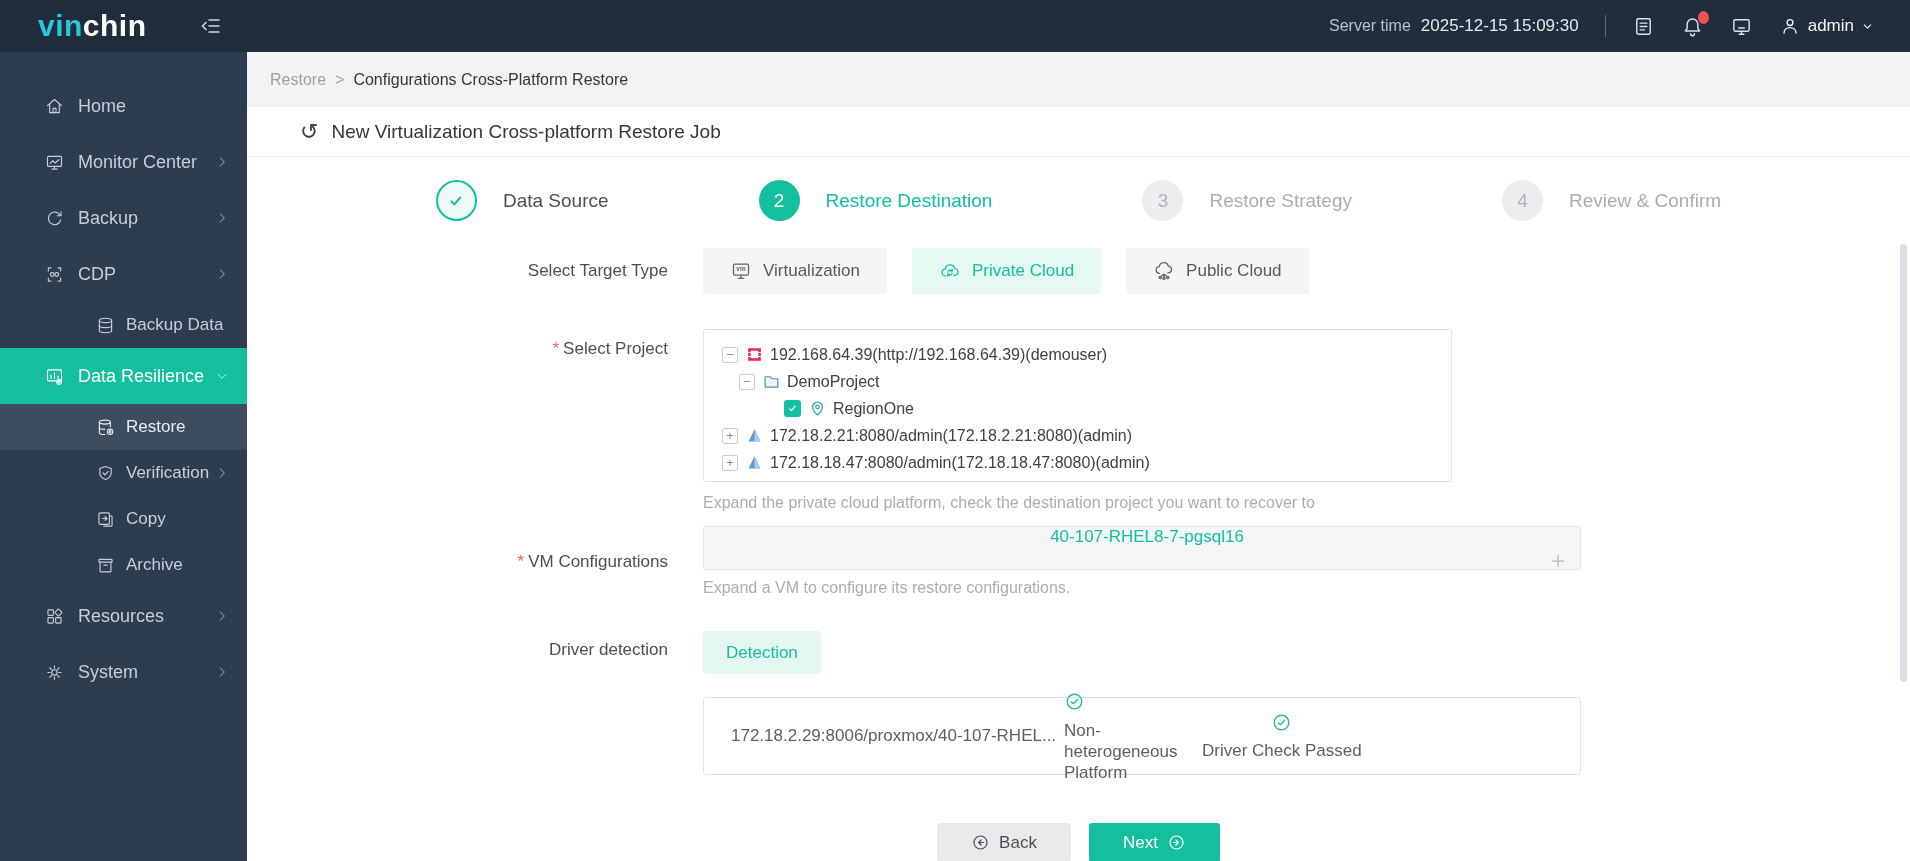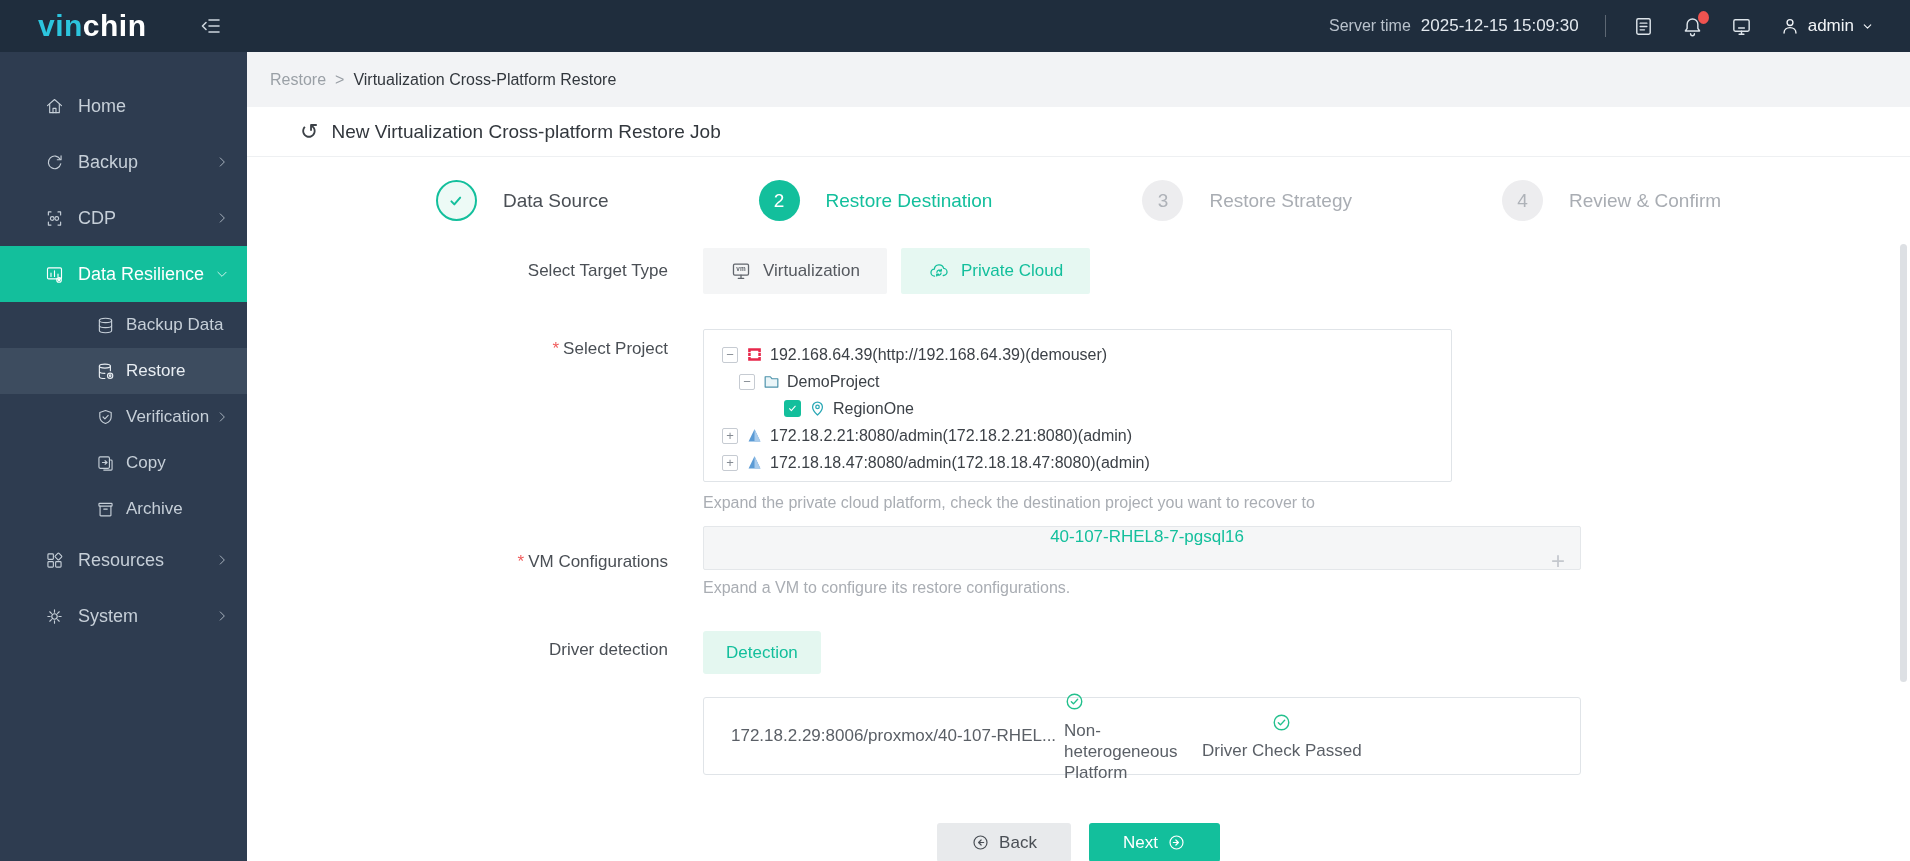--- a/index.html
+++ b/index.html
@@ -61,21 +61,21 @@
   .step.active .step-label { color:#13bf9c; }
   .step.pending .step-circle { background:#ededef; color:#aeb2b8; }
   .step.pending .step-label { color:#a9adb3; }
 
   
   .form { margin-top:27px; }
   .form-row { display:flex; align-items:center; }
   .form-label { flex:0 0 456px; text-align:right; padding-right:35px; font-size:17px; color:#4a4f55; }
   .req { color:#f05b5b; margin-right:4px; }
   .row-target { margin-bottom:35px; }
-  .tt-group { display:flex; gap:14px; }
+  .tt-group { display:flex; gap:25px; }
   .tt-btn { height:46px; padding:0 27px; display:flex; align-items:center; gap:11px; border:none;
     border-radius:2px; background:#f4f5f6; color:#55595f; font-size:17px; cursor:pointer; }
   .tt-btn svg { width:22px; height:22px; }
   .tt-btn.selected { background:#e6f8f2; color:#13bf9c; }
 
   .row-project { align-items:flex-start; }
   .row-project .form-label { padding-top:10px; }
   .tree-box { width:749px; height:153px; border:1px solid #e0e4e8; border-radius:2px; background:#fff;
     padding:11px 10px 0 14px; }
   .tree-row { display:flex; align-items:center; height:27px; font-size:16px; color:#3c4147; cursor:pointer; }
@@ -176,20 +176,32 @@
   <div class="side-item">
     <svg class="mi" viewBox="0 0 24 24">
         <path d="M4 11 L12 4 L20 11"></path>
         <path d="M6.5 9.3 V19 H17.5 V9.3"></path>
         <path d="M10.3 19 V14.2 H13.7 V19"></path>
       </svg>
     <span class="lbl">Home</span>
   </div>
   <div class="side-item">
     <svg class="mi" viewBox="0 0 24 24">
+        <rect x="4" y="5" width="16" height="11.5" rx="1.2"></rect>
+        <path d="M7 13 l3-3 2.5 2.5 L17 8.8 M9 19.5 h6 M12 16.5 v3"></path>
+      </svg>
+    <span class="lbl">Monitor Center</span>
+    <span class="chev">
+        <svg viewBox="0 0 24 24">
+          <path d="M9 5 l7 7 -7 7"></path>
+        </svg>
+      </span>
+  </div>
+  <div class="side-item">
+    <svg class="mi" viewBox="0 0 24 24">
         <path d="M18.6 8.6 A7.2 7.2 0 1 0 19.2 13.4"></path>
         <path d="M19.5 4.5 v4.3 h-4.3"></path>
       </svg>
     <span class="lbl">Backup</span>
     <span class="chev">
         <svg viewBox="0 0 24 24">
           <path d="M9 5 l7 7 -7 7"></path>
         </svg>
       </span>
   </div>
@@ -198,43 +210,43 @@
         <path d="M8 4.5 H5 V8 M16 4.5 H19 V8 M8 19.5 H5 V16 M16 19.5 H19 V16"></path>
         <circle cx="9.4" cy="12" r="2.1"></circle>
         <circle cx="14.6" cy="12" r="2.1"></circle>
       </svg>
     <span class="lbl">CDP</span>
     <span class="chev">
         <svg viewBox="0 0 24 24">
           <path d="M9 5 l7 7 -7 7"></path>
         </svg>
       </span>
+  </div>
+  <div class="side-item sub">
+    <svg class="mi" viewBox="0 0 24 24">
+        <ellipse cx="12" cy="6.2" rx="7" ry="2.5"></ellipse>
+        <path d="M5 6.2 V17.8 c0 1.4 3.1 2.5 7 2.5 s7-1.1 7-2.5 V6.2"></path>
+        <path d="M5 12 c0 1.4 3.1 2.5 7 2.5 s7-1.1 7-2.5"></path>
+      </svg>
+    <span class="lbl">Backup Data</span>
   </div>
   <div class="side-item active">
     <svg class="mi" viewBox="0 0 24 24">
         <rect x="4" y="4.5" width="16" height="12.5" rx="1.4"></rect>
         <path d="M8 14.3 V10.5 M12 14.3 V7.8 M16 14.3 V11.5"></path>
         <circle cx="17.2" cy="18.2" r="2.6"></circle>
         <circle cx="17.2" cy="18.2" r=".8"></circle>
       </svg>
     <span class="lbl">Data Resilience</span>
     <span class="chev chev-down">
         <svg viewBox="0 0 24 24">
           <path d="M9 5 l7 7 -7 7"></path>
         </svg>
       </span>
   </div>
-  <div class="side-item sub">
-    <svg class="mi" viewBox="0 0 24 24">
-        <ellipse cx="12" cy="6.2" rx="7" ry="2.5"></ellipse>
-        <path d="M5 6.2 V17.8 c0 1.4 3.1 2.5 7 2.5 s7-1.1 7-2.5 V6.2"></path>
-        <path d="M5 12 c0 1.4 3.1 2.5 7 2.5 s7-1.1 7-2.5"></path>
-      </svg>
-    <span class="lbl">Backup Data</span>
-  </div>
   <div class="side-item sub selected">
     <svg class="mi" viewBox="0 0 24 24">
         <ellipse cx="11.3" cy="5.8" rx="6.3" ry="2.3"></ellipse>
         <path d="M5 5.8 V17.6 c0 1.3 2.8 2.4 6.3 2.4 M5 11.7 c0 1.3 2.8 2.4 6.3 2.4 M17.6 5.8 V11"></path>
         <circle cx="17.3" cy="16.8" r="3"></circle>
         <circle cx="17.3" cy="16.8" r=".9"></circle>
       </svg>
     <span class="lbl">Restore</span>
   </div>
   <div class="side-item sub">
@@ -290,21 +302,21 @@
           <path d="M9 5 l7 7 -7 7"></path>
         </svg>
       </span>
   </div>
 </div>
 
 <div class="main">
   <div class="breadcrumb">
     <span class="bc-parent">Restore</span>
     <span>&gt;</span>
-    <span class="bc-current">Virtualization Cross-Platform Restore</span>
+    <span class="bc-current">Configurations Cross-Platform Restore</span>
   </div>
 
   <div class="card">
     <div class="title-row">
       <span class="title-icon">↺</span>
       <span>New Virtualization Cross-platform Restore Job</span>
     </div>
 
     <div class="stepper">
       <div class="step done">
@@ -341,20 +353,30 @@
                 <text x="12" y="12" text-anchor="middle" font-size="7" font-weight="bold" fill="#60656c" stroke="none" font-family="inherit">vm</text>
               </svg>
             <span>Virtualization</span>
           </button>
           <button class="tt-btn selected">
             <svg viewBox="0 0 24 24" fill="none" stroke="#13bf9c" stroke-width="1.4" stroke-linecap="round" stroke-linejoin="round">
                 <path d="M7.2 17.5 a3.8 3.8 0 0 1 -.3-7.6 a5.2 5.2 0 0 1 10.2-.8 a3.9 3.9 0 0 1 -.5 7.8"></path>
                 <path d="M9.7 13.4 a2.6 2.6 0 0 1 4.7-1.3 M14.5 10.2 v1.9 h-1.9 M14.3 14.2 a2.6 2.6 0 0 1 -4.7 1.3 M9.5 17.4 v-1.9 h1.9"></path>
               </svg>
             <span>Private Cloud</span>
+          </button>
+          <button class="tt-btn">
+            <svg viewBox="0 0 24 24" fill="none" stroke="#60656c" stroke-width="1.4" stroke-linecap="round" stroke-linejoin="round">
+                <path d="M7.2 14.5 a3.6 3.6 0 0 1 -.3-7.2 a5 5 0 0 1 9.8-.7 a3.7 3.7 0 0 1 -.5 7.4"></path>
+                <circle cx="7.8" cy="19" r="1.2"></circle>
+                <circle cx="12" cy="20" r="1.2"></circle>
+                <circle cx="16.2" cy="19" r="1.2"></circle>
+                <path d="M8.6 18.2 l2.6-2.4 M12 18.8 v-3 M15.4 18.2 l-2.6-2.4"></path>
+              </svg>
+            <span>Public Cloud</span>
           </button>
         </div>
       </div>
 
       <div class="form-row row-project">
         <div class="form-label"><span class="req">*</span><span>Select Project</span></div>
         <div>
           <div class="tree-box">
             <div class="tree-row ind0">
               <span class="expander">−</span>

